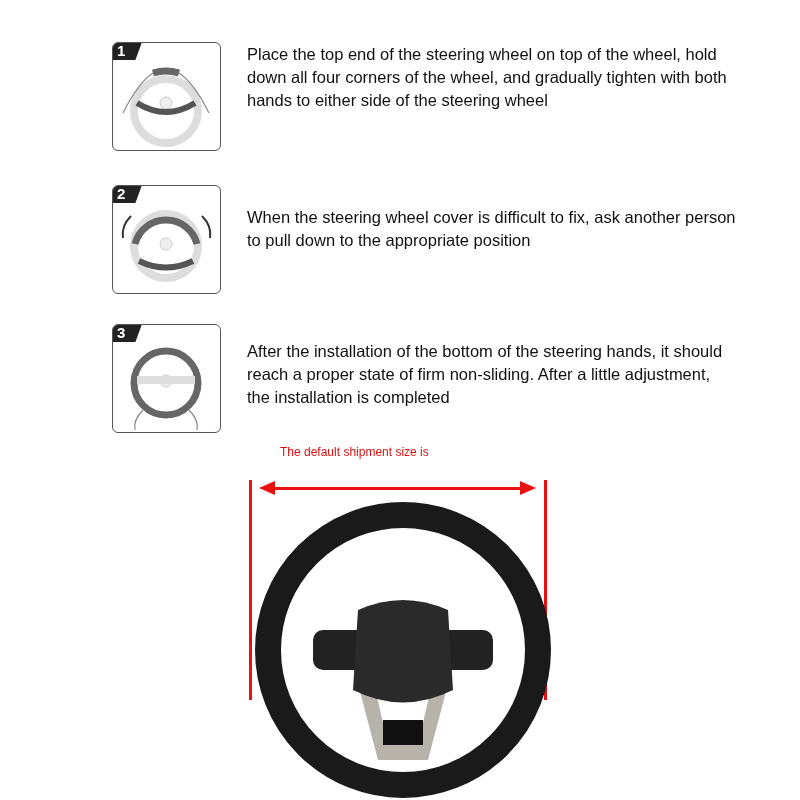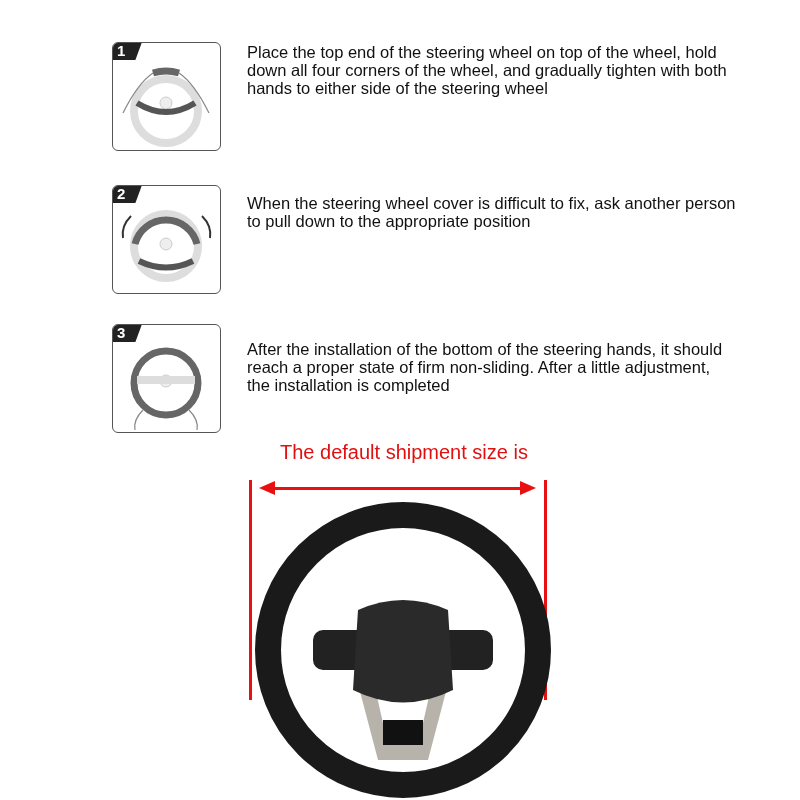--- a/index.html
+++ b/index.html
@@ -1,21 +1,21 @@
 <!DOCTYPE html>
 <html><head>
   <meta charset="utf-8">
   <style>
     html, body { margin: 0; padding: 0; background: #ffffff; }
     body { width: 800px; height: 800px; position: relative; overflow: hidden; font-family: "Liberation Sans", sans-serif; }
     .step-box { position: absolute; left: 112px; width: 107px; height: 107px; border: 1.5px solid #555; border-radius: 6px; background: #fff; overflow: hidden; }
     .step-badge { position: absolute; left: -1px; top: -1px; width: 30px; height: 18px; background: #222; clip-path: polygon(0 0, 100% 0, 78% 100%, 0 100%); color: #fff; font-weight: bold; font-size: 15px; line-height: 18px; padding-left: 5px; box-sizing: border-box; border-top-left-radius: 5px; }
     .step-illus { position: absolute; left: 0; top: 0; width: 107px; height: 107px; }
-    .step-text { position: absolute; left: 247px; font-size: 16.5px; line-height: 18px; color: #111; width: 490px; }
-    .note { position: absolute; left: 280px; top: 443px; color: #e01010; font-size: 20px; line-height: 19px; }
+    .step-text { position: absolute; left: 247px; font-size: 16.5px; line-height: 23px; color: #111; width: 490px; }
+    .note { position: absolute; left: 280px; top: 443px; color: #e01010; font-size: 12px; line-height: 19px; }
     .vline { position: absolute; width: 3px; background: #e81010; }
     .hline { position: absolute; left: 272px; top: 487px; width: 250px; height: 3px; background: #e81010; }
     .arrow-l { position: absolute; left: 259px; top: 481px; width: 0; height: 0; border-top: 7px solid transparent; border-bottom: 7px solid transparent; border-right: 16px solid #e81010; }
     .arrow-r { position: absolute; left: 520px; top: 481px; width: 0; height: 0; border-top: 7px solid transparent; border-bottom: 7px solid transparent; border-left: 16px solid #e81010; }
     .wheel { position: absolute; left: 253px; top: 500px; width: 300px; height: 300px; }
   </style>
 </head>
 <body>
 
 <div class="step-box" style="top:42px;">
@@ -34,21 +34,21 @@
   <svg class="step-illus" viewBox="0 0 107 107">
     <circle cx="53" cy="60" r="32" fill="none" stroke="#ddd" stroke-width="8"></circle>
     <circle cx="53" cy="58" r="6" fill="#eee" stroke="#ccc"></circle>
     <path d="M22 58 A32 32 0 0 1 84 58" fill="none" stroke="#666" stroke-width="7"></path>
     <path d="M26 75 Q53 88 80 75" fill="none" stroke="#555" stroke-width="6"></path>
     <path d="M18 30 Q8 40 10 52" fill="none" stroke="#333" stroke-width="2"></path>
     <path d="M89 30 Q99 40 97 52" fill="none" stroke="#333" stroke-width="2"></path>
   </svg>
   <div class="step-badge">2</div>
 </div>
-<div class="step-text" style="top:194px;">When the steering wheel cover is difficult to fix, ask another person to pull down to the appropriate position</div>
+<div class="step-text" style="top:206px;">When the steering wheel cover is difficult to fix, ask another person to pull down to the appropriate position</div>
 
 <div class="step-box" style="top:324px;">
   <svg class="step-illus" viewBox="0 0 107 107">
     <circle cx="53" cy="58" r="32" fill="none" stroke="#666" stroke-width="7"></circle>
     <circle cx="53" cy="56" r="6" fill="#eee" stroke="#ccc"></circle>
     <path d="M24 55 L82 55" stroke="#ddd" stroke-width="8"></path>
     <path d="M30 85 Q20 95 22 105 M76 85 Q86 95 84 105" fill="none" stroke="#888" stroke-width="1.2"></path>
   </svg>
   <div class="step-badge">3</div>
 </div>

